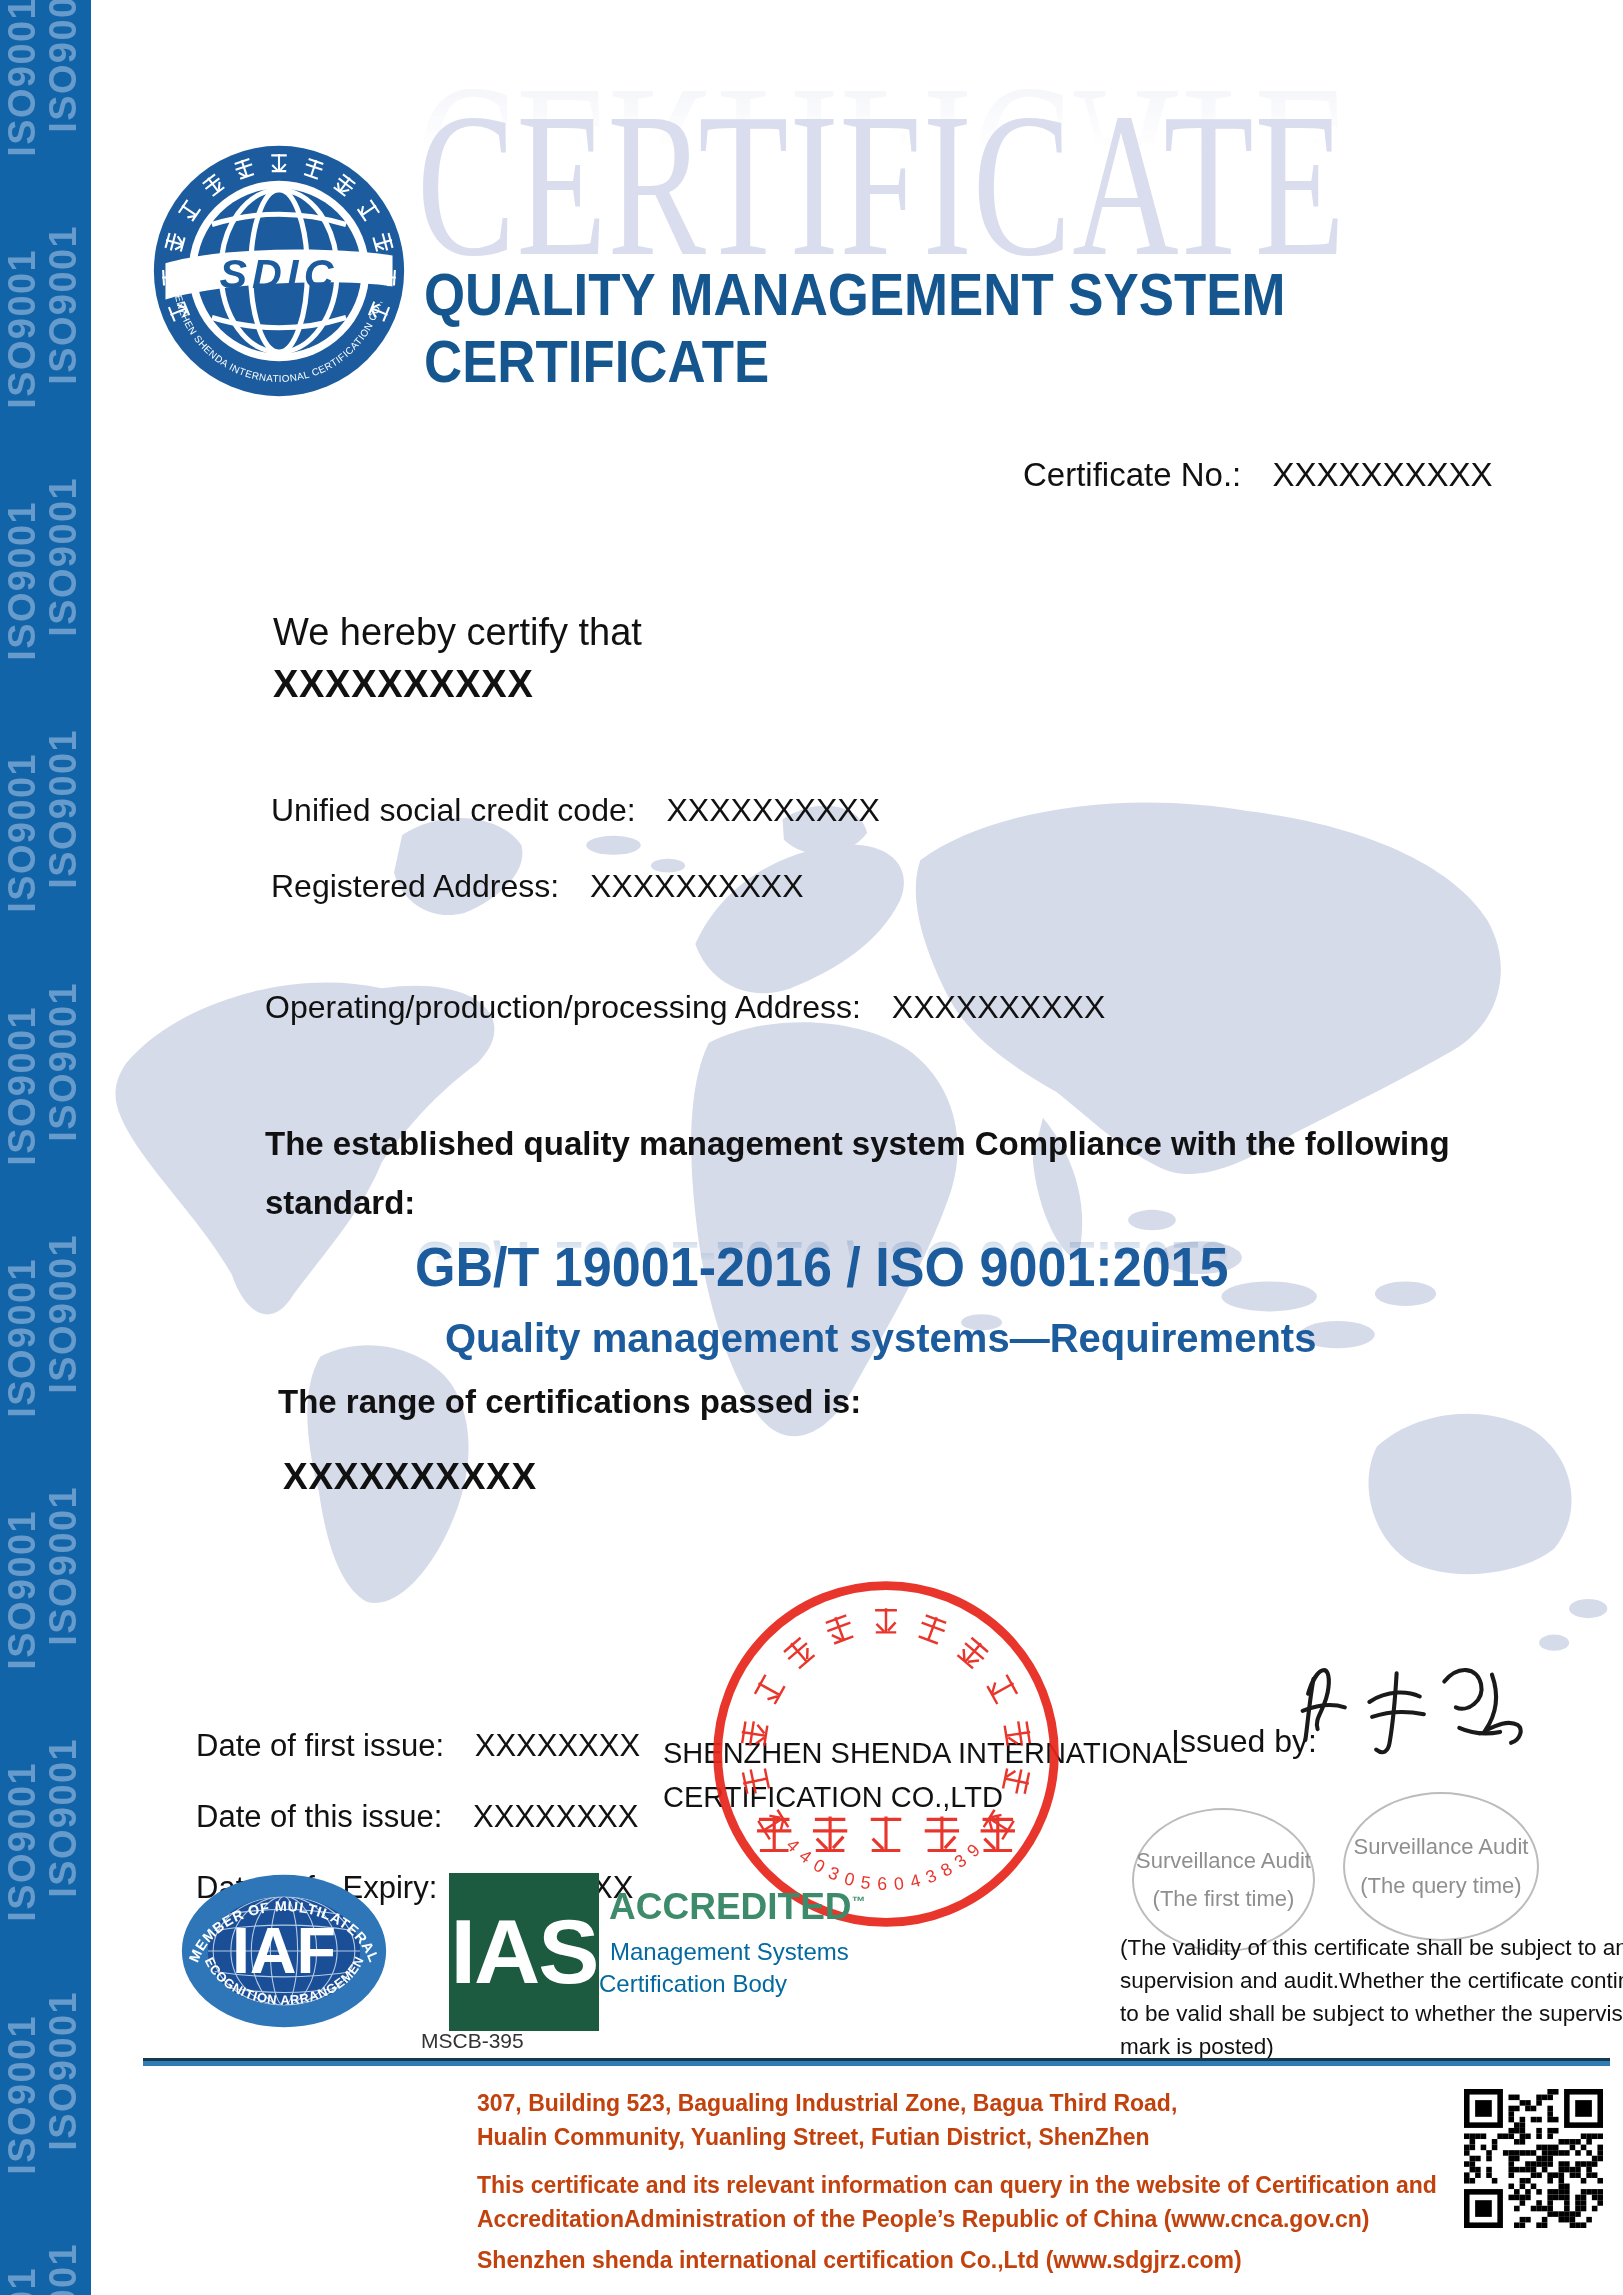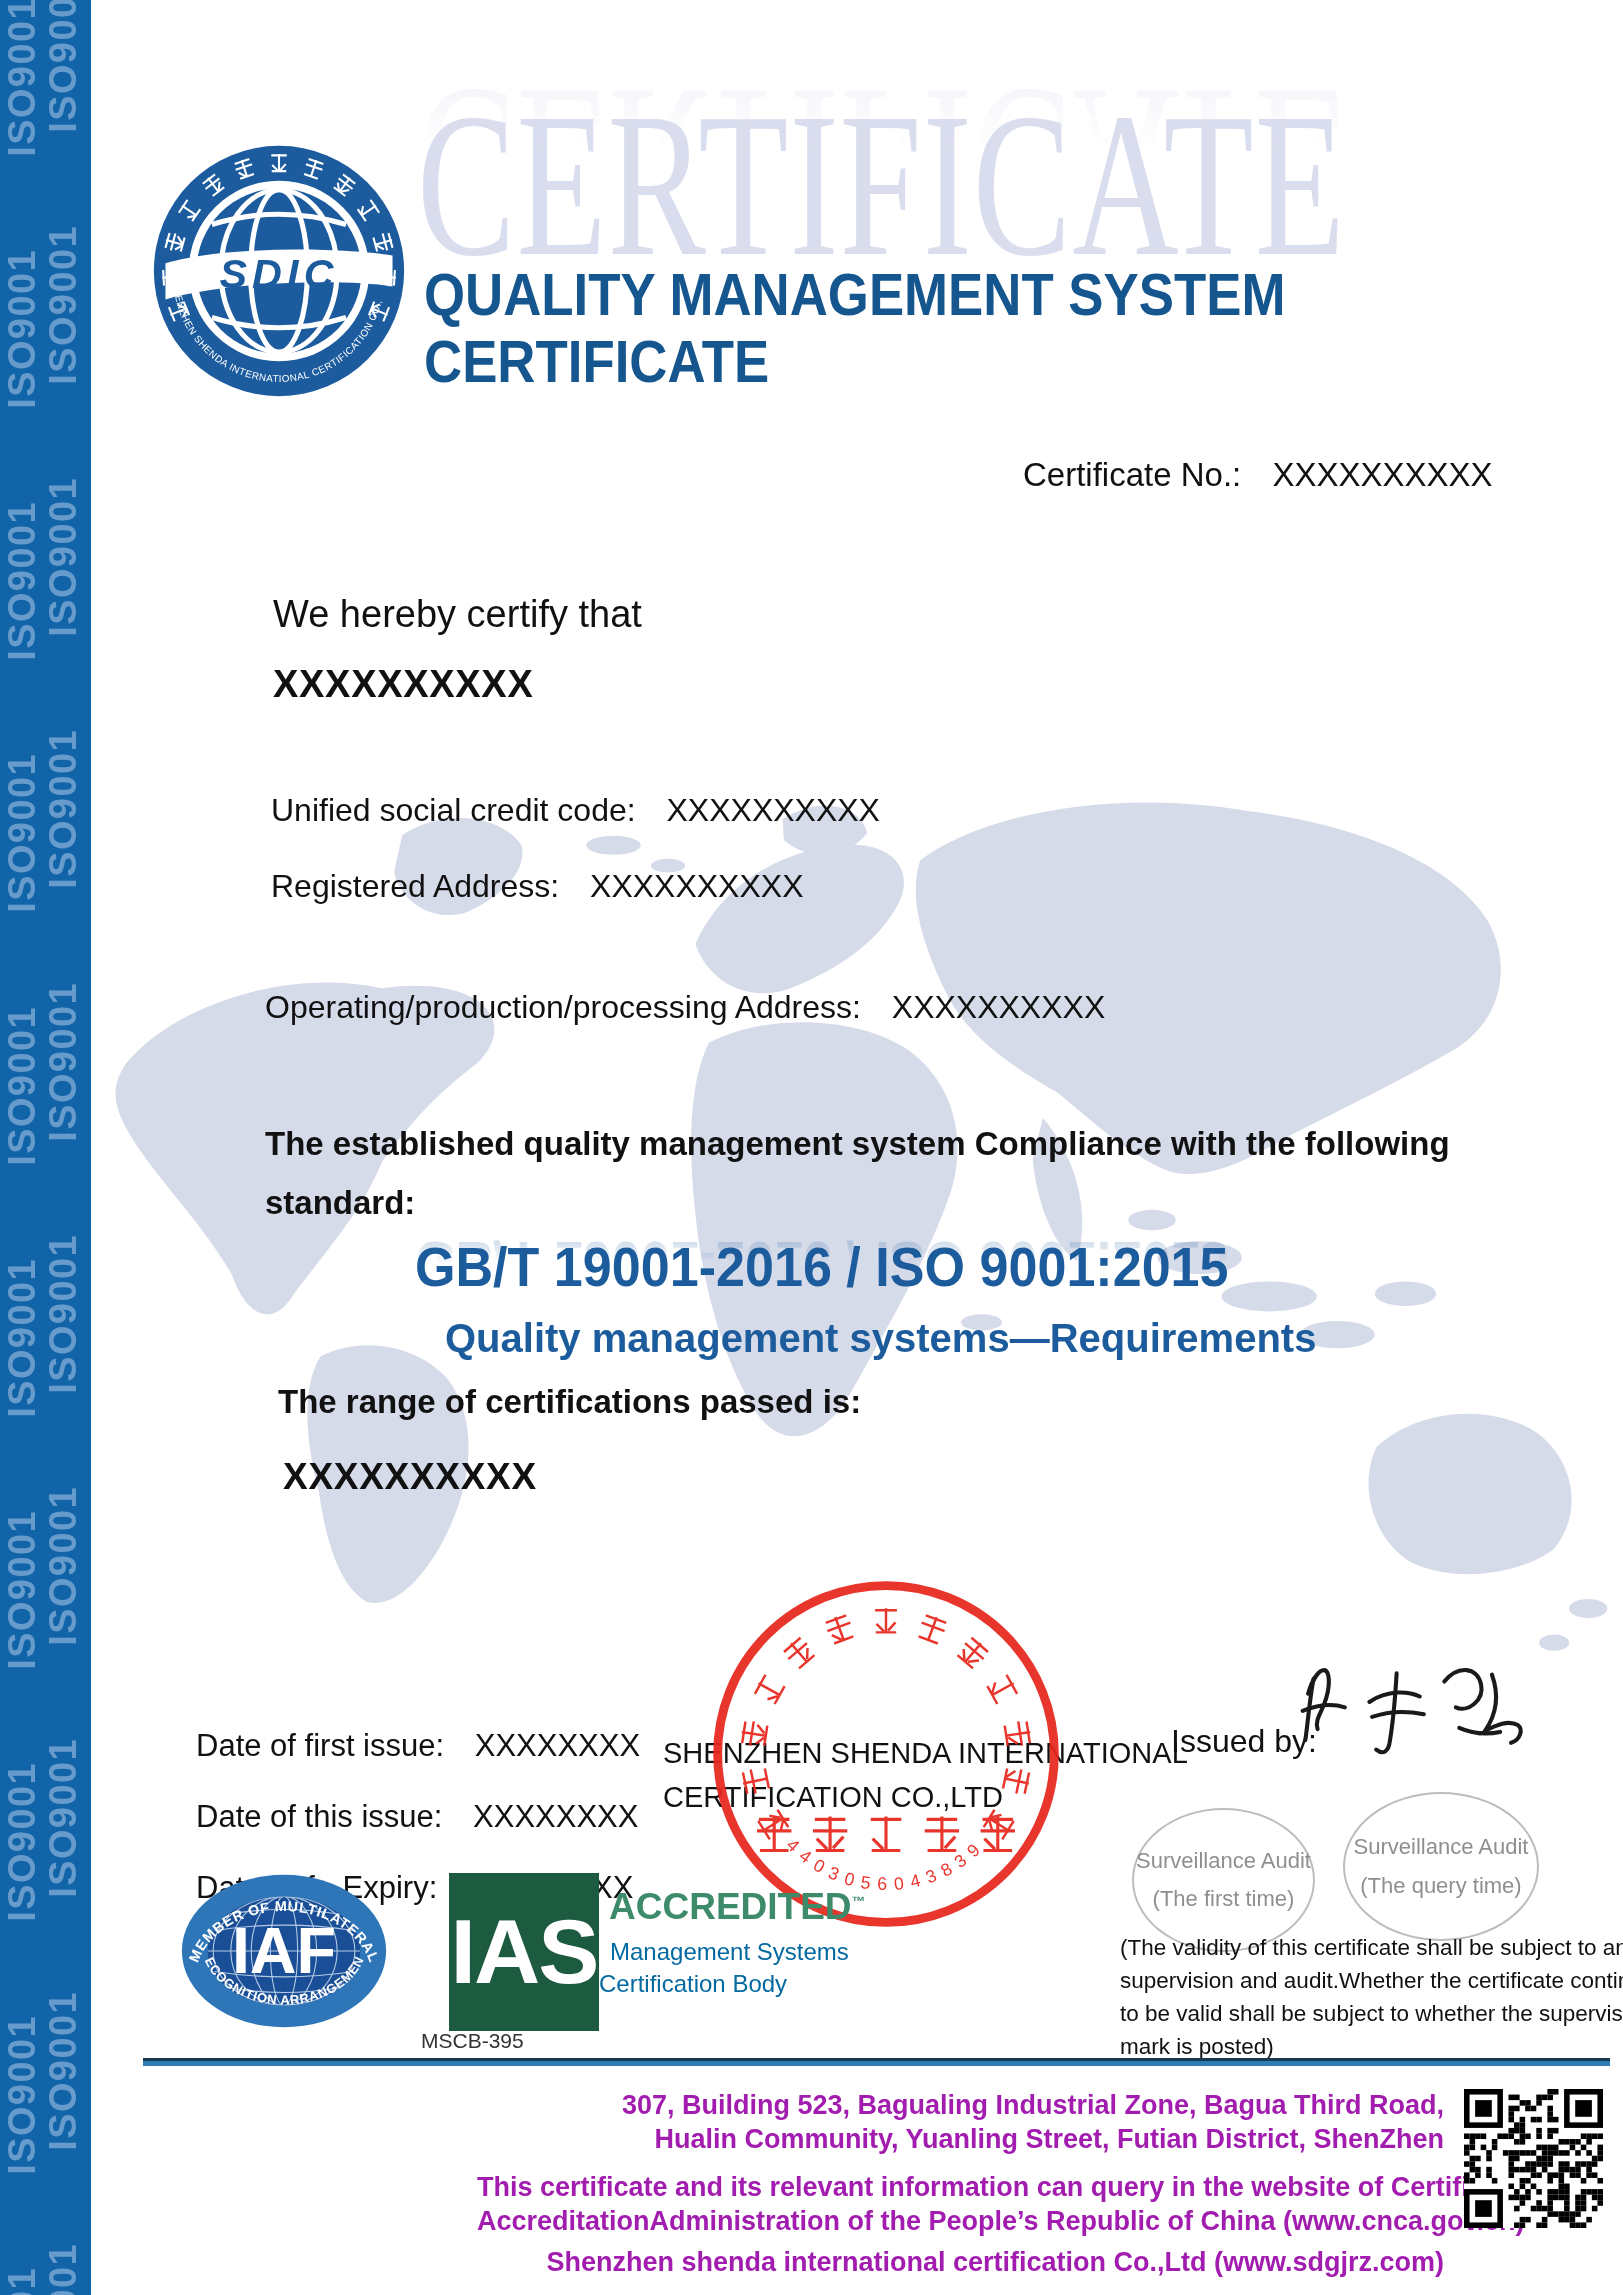--- a/index.html
+++ b/index.html
@@ -25,22 +25,22 @@
   .blue{color:#15568f;}
   .stdblue{color:#1c5c9d;}
   .gbt{font-weight:bold;font-size:56px;transform:scaleX(0.93);transform-origin:left top;white-space:nowrap;}
   .gbt-reflect{transform:scaleX(0.93) scaleY(-1);transform-origin:left top;opacity:.30;
       -webkit-mask-image:linear-gradient(to top,#000 0%,transparent 55%);
       mask-image:linear-gradient(to top,#000 0%,transparent 55%);}
   .oval{position:absolute;border:2px solid #bcbcbc;border-radius:50%;
         display:flex;flex-direction:column;align-items:center;justify-content:center;
         row-gap:12.3px;color:#8f8f8f;font-size:22px;text-align:center;background:transparent;}
   .vline{height:33px;font-size:22.5px;white-space:nowrap;}
-  .footer-line{position:absolute;left:477px;width:967px;text-align:right;font-weight:bold;
-               font-size:27px;white-space:nowrap;color:#a21caf;}
+  .footer-line{position:absolute;left:477px;width:967px;text-align:left;font-weight:bold;
+               font-size:23px;white-space:nowrap;color:#c2410c;}
   .ias-box{position:absolute;background:#1d5b40;display:flex;align-items:center;justify-content:center;}
   .ias-box span{color:#fff;font-weight:bold;font-size:90px;letter-spacing:-2px;transform:scaleX(1.02);}
   .acc{font-weight:bold;font-size:37px;color:#3d8b6b;letter-spacing:0px;white-space:nowrap;}
   .acc sup{font-size:13.6px;}
   .accsub{font-size:24px;color:#0369a1;white-space:nowrap;}
   .rule-a{position:absolute;left:143px;width:1467px;height:3.4px;background:#16394e;}
   .rule-b{position:absolute;left:143px;width:1467px;height:4.8px;background:#2e7cb3;}
 </style>
 </head>
 <body>
@@ -160,21 +160,21 @@
   </svg>
 
   <div class="abs title blue" style="left:424px;top:262px;">QUALITY MANAGEMENT SYSTEM</div>
   <div class="abs title blue" style="left:424px;top:329px;">CERTIFICATE</div>
 
   <div class="abs row" style="left:1023px;top:432px;font-size:33px;">
     <span class="lbl">Certificate No.:</span>
     <span class="val">XXXXXXXXXX</span>
   </div>
 
-  <div class="abs" style="left:273px;top:593px;font-size:38px;">We hereby certify that</div>
+  <div class="abs" style="left:273px;top:611px;font-size:38px;">We hereby certify that</div>
   <div class="abs" style="left:273px;top:663px;font-size:38px;font-weight:bold;letter-spacing:0.7px;">XXXXXXXXXX</div>
 
   <div class="abs row" style="left:271px;top:768px;font-size:32px;">
     <span class="lbl">Unified social credit code:</span>
     <span class="val">XXXXXXXXXX</span>
   </div>
   <div class="abs row" style="left:271px;top:844px;font-size:32px;">
     <span class="lbl">Registered Address:</span>
     <span class="val">XXXXXXXXXX</span>
   </div>

